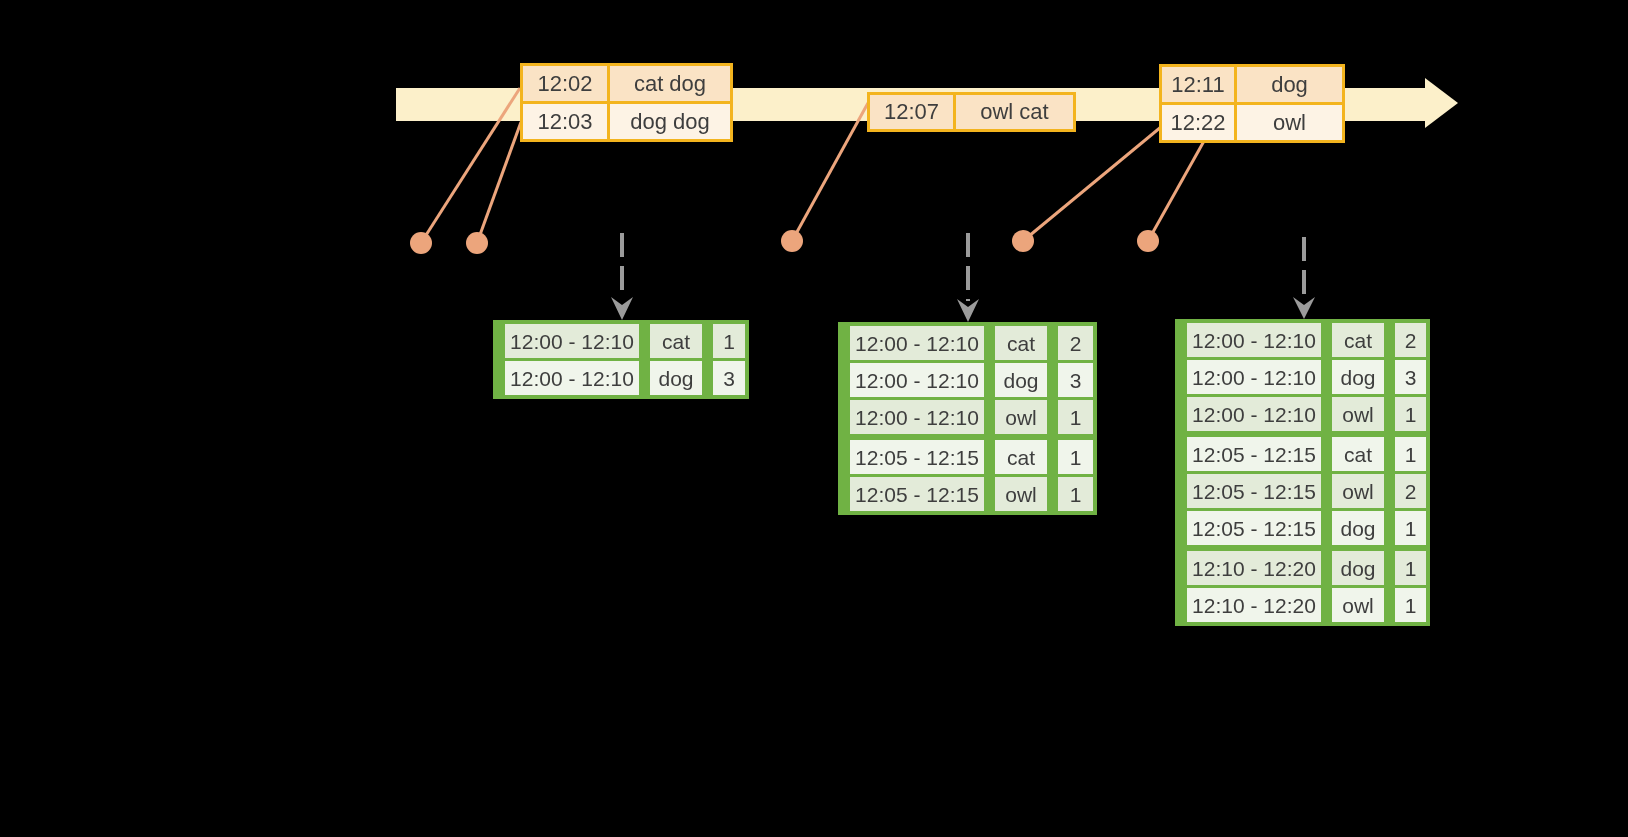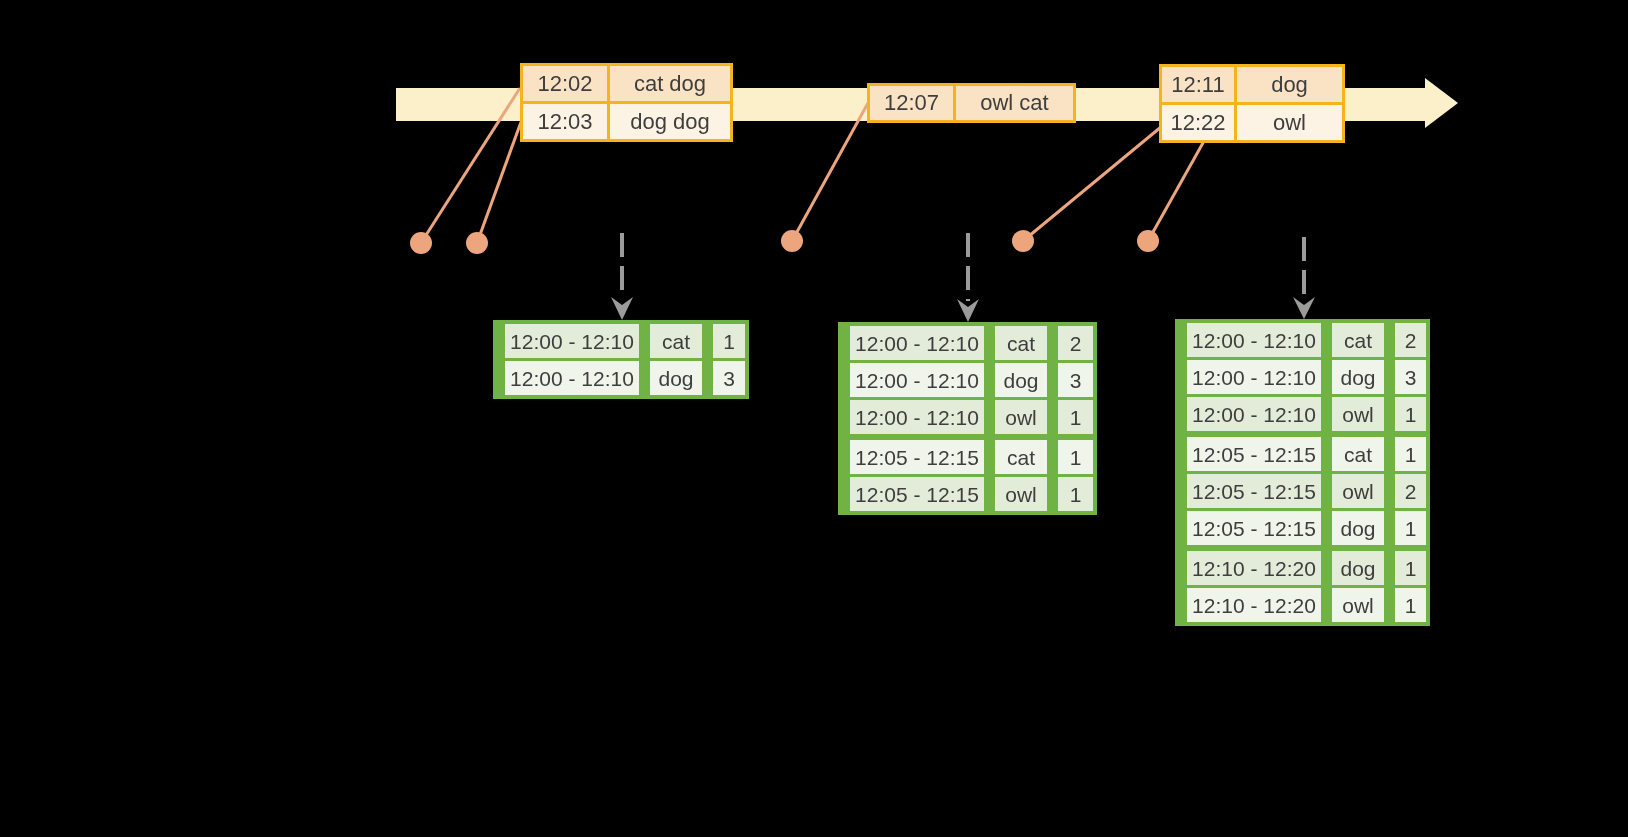--- a/index.html
+++ b/index.html
@@ -81,21 +81,21 @@
     <polygon class="trigger-head" points="1293,297 1304,319 1315,297 1304,305"></polygon>
   </svg>
 
   <div class="event-table" style="left:520px;top:63px;width:207px;grid-template-columns:84px 1fr;grid-auto-rows:35px;text-align:center;">
     <div class="cell fill-a">12:02</div>
     <div class="cell fill-a">cat dog</div>
     <div class="cell fill-b">12:03</div>
     <div class="cell fill-b">dog dog</div>
   </div>
 
-  <div class="event-table" style="left:867px;top:83px;width:203px;grid-template-columns:83px 1fr;grid-auto-rows:34px;">
+  <div class="event-table" style="left:867px;top:92px;width:203px;grid-template-columns:83px 1fr;grid-auto-rows:34px;">
     <div class="cell fill-a">12:07</div>
     <div class="cell fill-a">owl cat</div>
   </div>
 
   <div class="event-table" style="left:1159px;top:64px;width:180px;grid-template-columns:72px 1fr;grid-auto-rows:35px;">
     <div class="cell fill-a">12:11</div>
     <div class="cell fill-a">dog</div>
     <div class="cell fill-b">12:22</div>
     <div class="cell fill-b">owl</div>
   </div>

